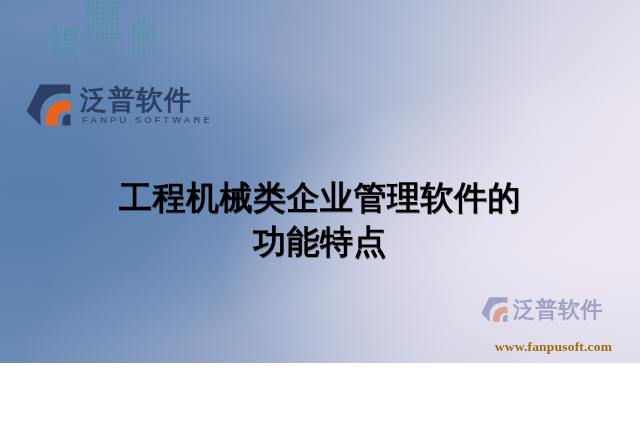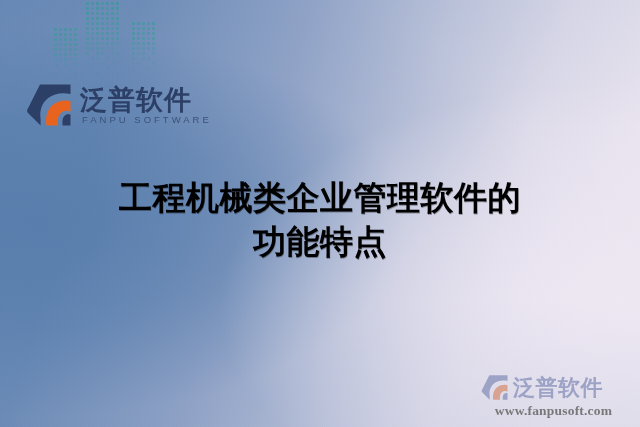--- a/index.html
+++ b/index.html
@@ -3,21 +3,21 @@
 <meta charset="utf-8">
 <style>
   html, body {
     margin: 0;
     padding: 0;
     background: #ffffff;
   }
   #stage {
     position: relative;
     width: 640px;
-    height: 427px;
+    height: 363px;
     overflow: hidden;
     font-family: "Liberation Sans", "DejaVu Sans", sans-serif;
   }
 
   
   .bg-base {
     position: absolute;
     inset: 0;
     background: linear-gradient(108deg,
         #5d81b0 0%,
@@ -88,21 +88,21 @@
     color: #2c3f66;
     letter-spacing: 1px;
     font-family: "DejaVu Sans", "Liberation Sans", sans-serif;
     white-space: nowrap;
   }
   .brand-en {
     font-size: 9.5px;
     line-height: 12px;
     color: #3d5178;
     letter-spacing: 3.0px;
-    font-weight: 400;
+    font-weight: 700;
     white-space: nowrap;
     padding-left: 2px;
   }
 
   
   .headline {
     position: absolute;
     left: 0;
     right: 0;
     top: 176px;
@@ -134,27 +134,27 @@
   .wm-cn {
     font-size: 22px;
     line-height: 24px;
     font-weight: 700;
     color: #9aa0c4;
     letter-spacing: 0.5px;
     font-family: "DejaVu Sans", "Liberation Sans", sans-serif;
     white-space: nowrap;
   }
   .wm-url {
-    margin-top: 2px;
+    margin-top: 16px;
     text-align: center;
     font-family: "Liberation Serif", "DejaVu Serif", serif;
     font-size: 13.5px;
     line-height: 16px;
     font-weight: 700;
-    color: #737373;
+    color: #a16207;
     letter-spacing: 0.2px;
     white-space: nowrap;
   }
 </style>
 </head>
 <body>
 
 <div id="stage">
 
   <div class="bg-base"></div>

